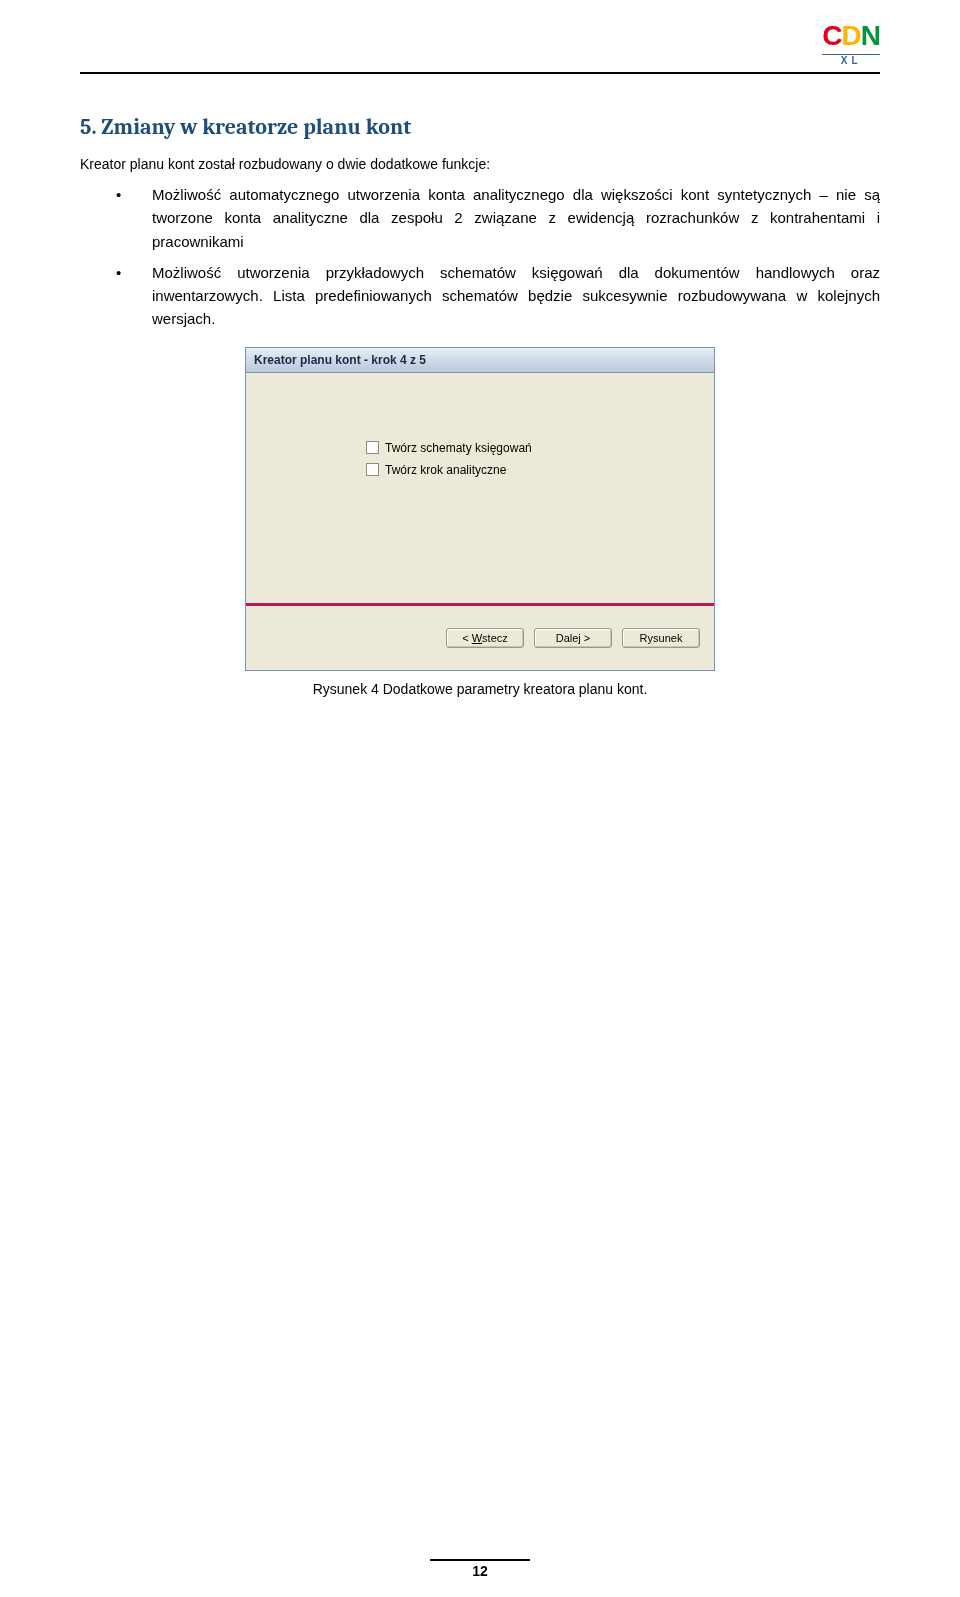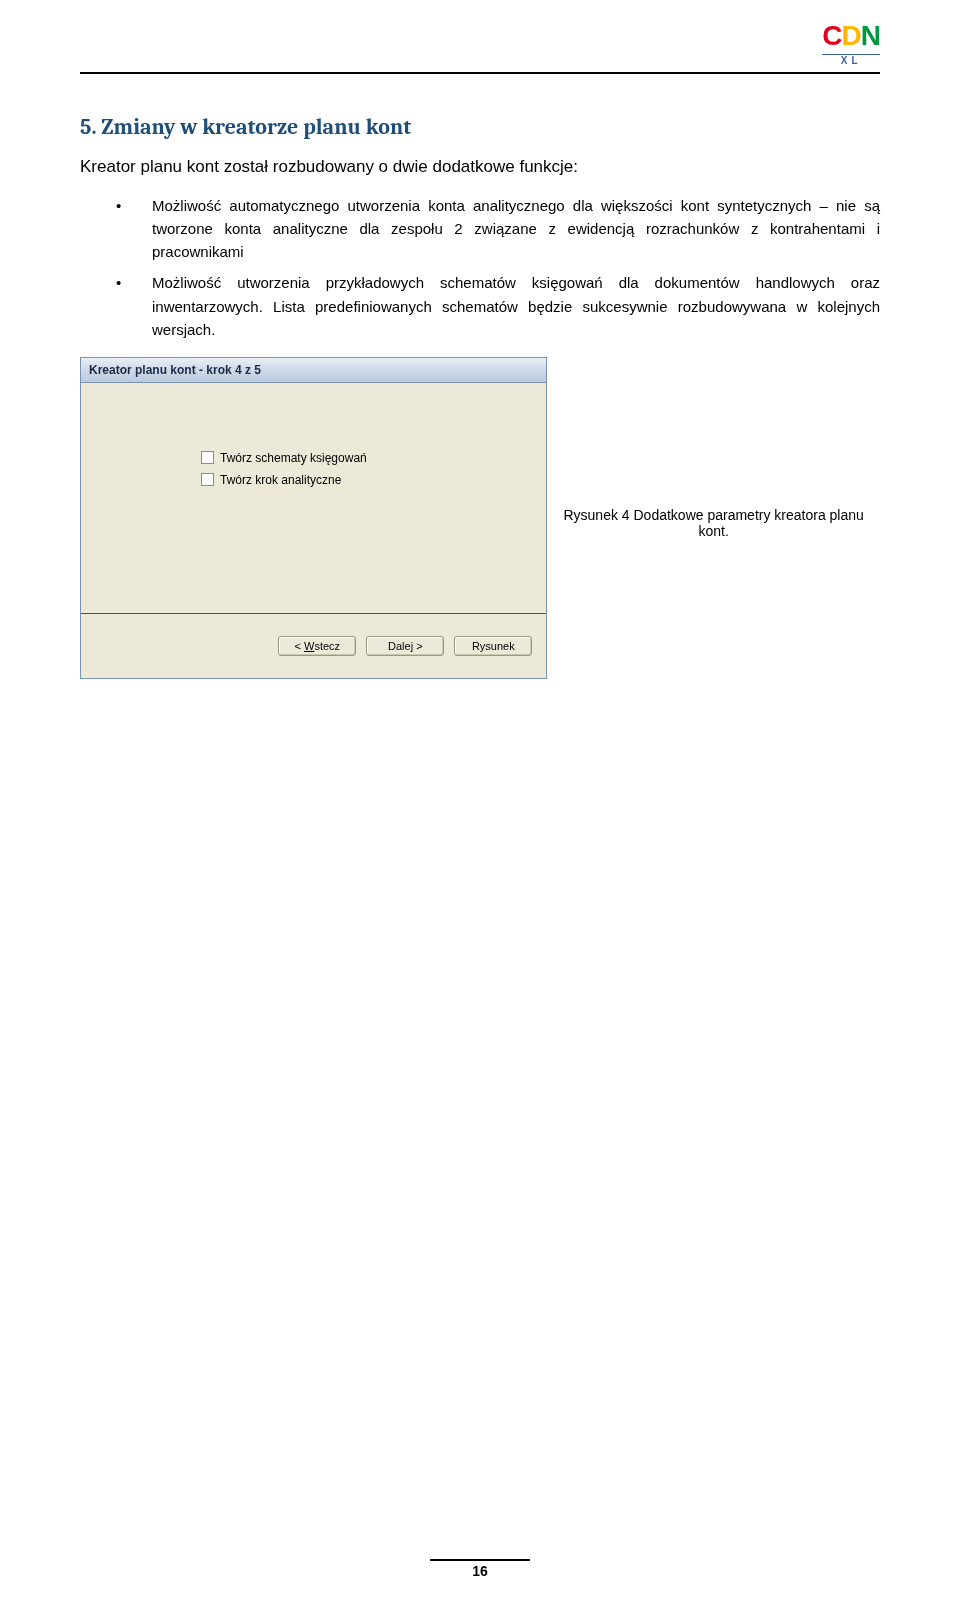--- a/index.html
+++ b/index.html
@@ -47,23 +47,23 @@
     margin: 0 0 30px 0;
   }
   h2.heading {
     font-family: Cambria, "Times New Roman", serif;
     color: #1f4e79;
     font-size: 22px;
     font-weight: bold;
     margin: 40px 0 14px 0;
   }
   p.body {
-    font-size: 17px;
+    font-size: 14px;
     line-height: 1.5;
-    margin: 0 0 14px 0;
+    margin: 0 0 8px 0;
     text-align: justify;
   }
   ul.bullets {
     list-style: none;
     padding: 0 0 0 36px;
     margin: 0 0 16px 0;
   }
   ul.bullets li {
     font-size: 15px;
     line-height: 1.55;
@@ -74,21 +74,21 @@
   }
   ul.bullets li::before {
     content: "•";
     position: absolute;
     left: 0;
     top: 0;
     font-size: 15px;
   }
   .figure-wrap {
     display: flex;
-    flex-direction: row;
+    flex-direction: column;
     align-items: center;
     margin: 10px 0 10px 0;
   }
   
   .wizard {
     width: 470px;
     border: 1px solid #7a93b0;
     background: #ece9d8;
     font-family: Tahoma, sans-serif;
     color: #000;
@@ -114,21 +114,21 @@
   .chk-box {
     width: 13px;
     height: 13px;
     border: 1px solid #8f8f73;
     background: #fff;
     display: inline-block;
     margin-right: 6px;
     flex-shrink: 0;
   }
   .wizard-buttons {
-    border-top: 1px solid #be185d;
+    border-top: 3px solid #be185d;
     background: #ece9d8;
     padding: 22px 14px;
     display: flex;
     justify-content: flex-end;
     gap: 10px;
     align-items: center;
   }
   .wbtn {
     font-family: Tahoma, sans-serif;
     font-size: 11px;
@@ -208,14 +208,14 @@
         <div class="wbtn">Rysunek</div>
       </div>
     </div>
     <div class="caption">Rysunek 4 Dodatkowe parametry kreatora planu kont.</div>
   </div>
 
 </div>
 
 <div class="page-number">
   <span class="bar"></span>
-  <span>16</span>
+  <span>12</span>
 </div>
 
 </body></html>

